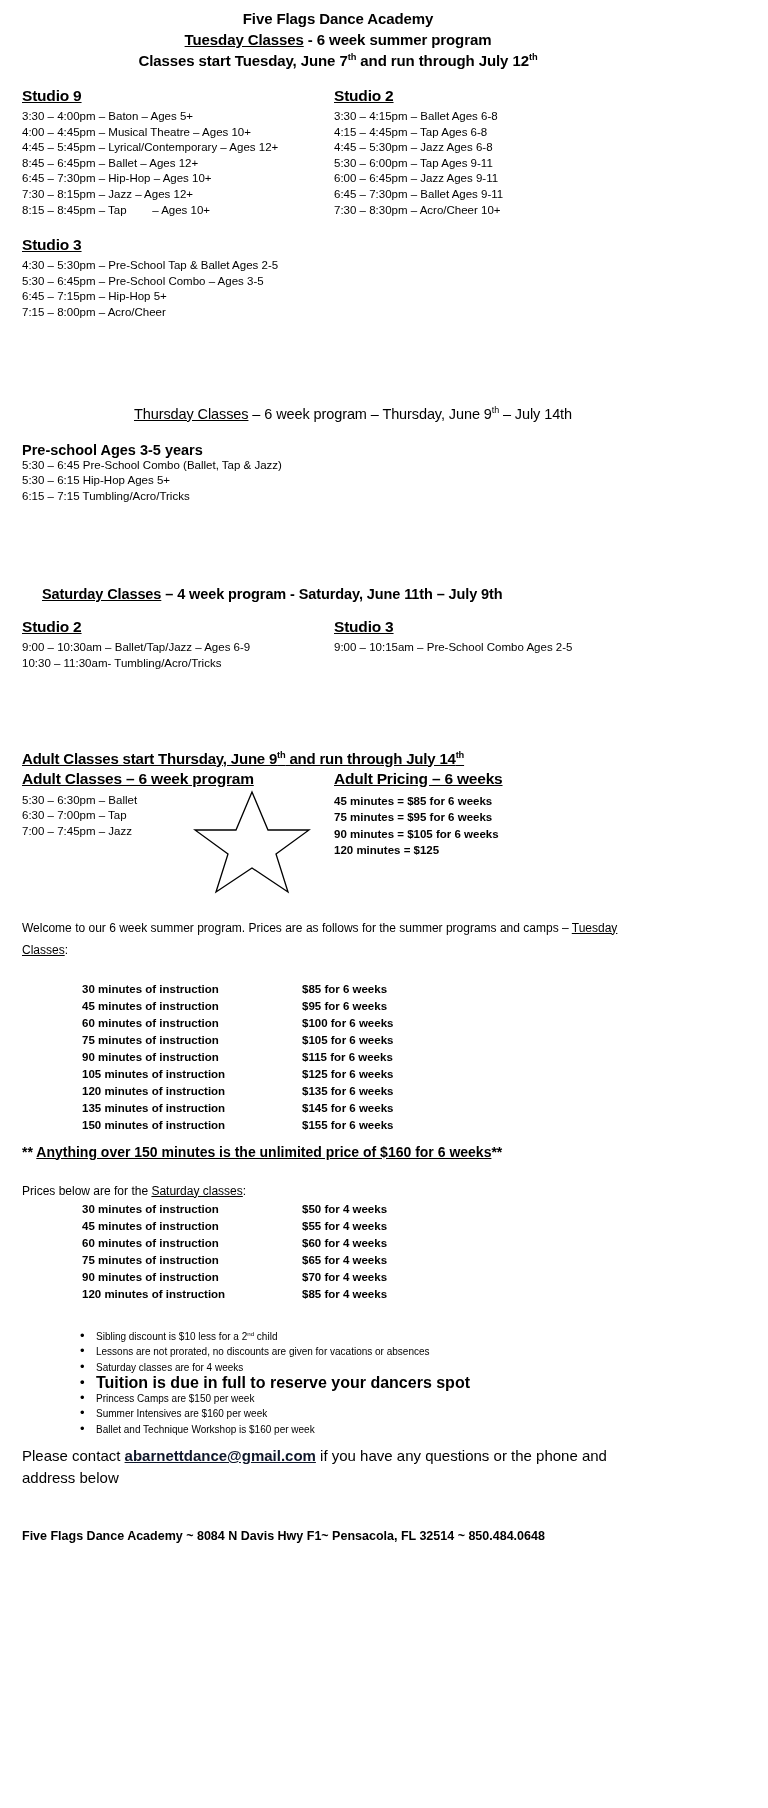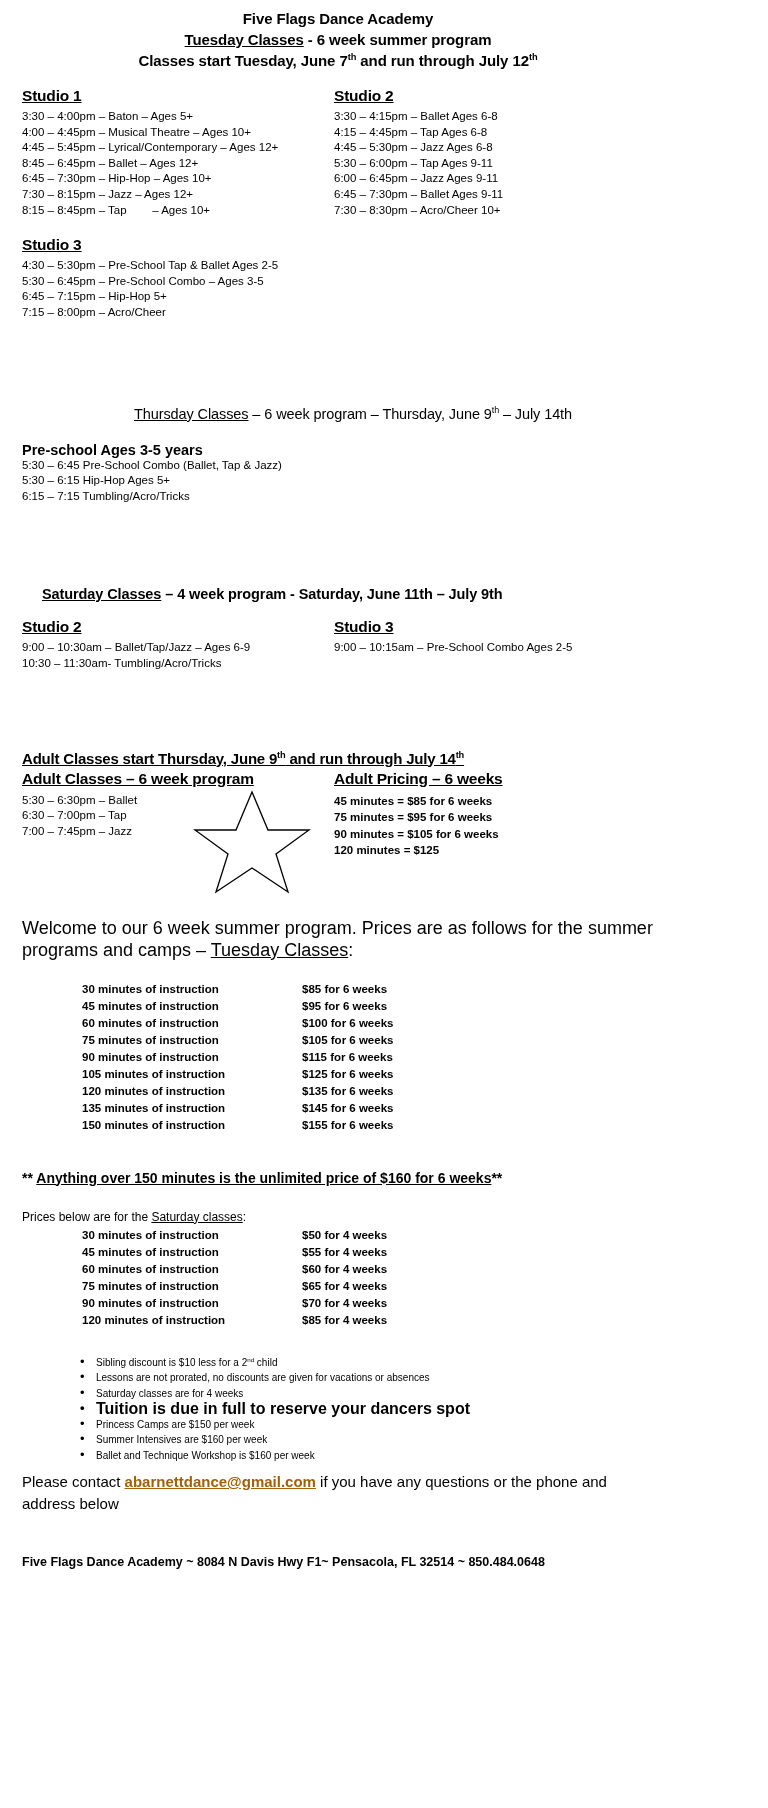--- a/index.html
+++ b/index.html
@@ -120,40 +120,40 @@
   }
   .star-holder {
     position: absolute;
     left: 170px;
     top: 16px;
   }
 
   
   .welcome {
     margin-top: 58px;
-    font-size: 18px;
+    font-size: 12px;
     line-height: 22px;
   }
 
   
   .price-table {
     margin-top: 20px;
     margin-left: 60px;
   }
   .price-row {
     display: flex;
     font-size: 11.5px;
     font-weight: bold;
     line-height: 17px;
   }
   .price-row .minutes { width: 220px; flex: 0 0 220px; }
   .price-row .amount { flex: 1 1 auto; }
 
   .unlimited-note {
-    margin-top: 36px;
+    margin-top: 10px;
     font-size: 14px;
     font-weight: bold;
   }
   .prices-below {
     margin-top: 24px;
     font-size: 12px;
   }
   .price-table-tight {
     margin-top: 3px;
     margin-left: 60px;
@@ -178,42 +178,42 @@
     top: -1px;
     font-size: 13px;
   }
   .bullets li.bold { font-weight: bold; font-size: 16px; }
 
   .contact {
     margin-top: 8px;
     font-size: 15px;
     line-height: 22px;
   }
-  .contact a { color: #a16207; }
+  .contact a { color: #0f172a; }
 
   .footer {
     margin-top: 40px;
     font-size: 12.5px;
     font-weight: bold;
   }
 </style>
 </head>
 <body>
 
 <div class="page">
 
   <div class="doc-title">
     <span class="line">Five Flags Dance Academy</span>
     <span class="line"><span class="u">Tuesday Classes</span><span> - 6 week summer program</span></span>
     <span class="line"><span>Classes start Tuesday, June 7</span><sup>th</sup><span> and run through July 12</span><sup>th</sup></span>
   </div>
 
   <div class="studio-grid">
     <div class="col-left">
-      <div class="studio-head">Studio 1</div>
+      <div class="studio-head">Studio 9</div>
       <div class="class-line">3:30 – 4:00pm – Baton – Ages 5+</div>
       <div class="class-line">4:00 – 4:45pm – Musical Theatre – Ages 10+</div>
       <div class="class-line">4:45 – 5:45pm – Lyrical/Contemporary – Ages 12+</div>
       <div class="class-line">8:45 – 6:45pm – Ballet – Ages 12+</div>
       <div class="class-line">6:45 – 7:30pm – Hip-Hop – Ages 10+</div>
       <div class="class-line">7:30 – 8:15pm – Jazz – Ages 12+</div>
       <div class="class-line">8:15 – 8:45pm – Tap        – Ages 10+</div>
     </div>
     <div class="col-right">
       <div class="studio-head">Studio 2</div>

